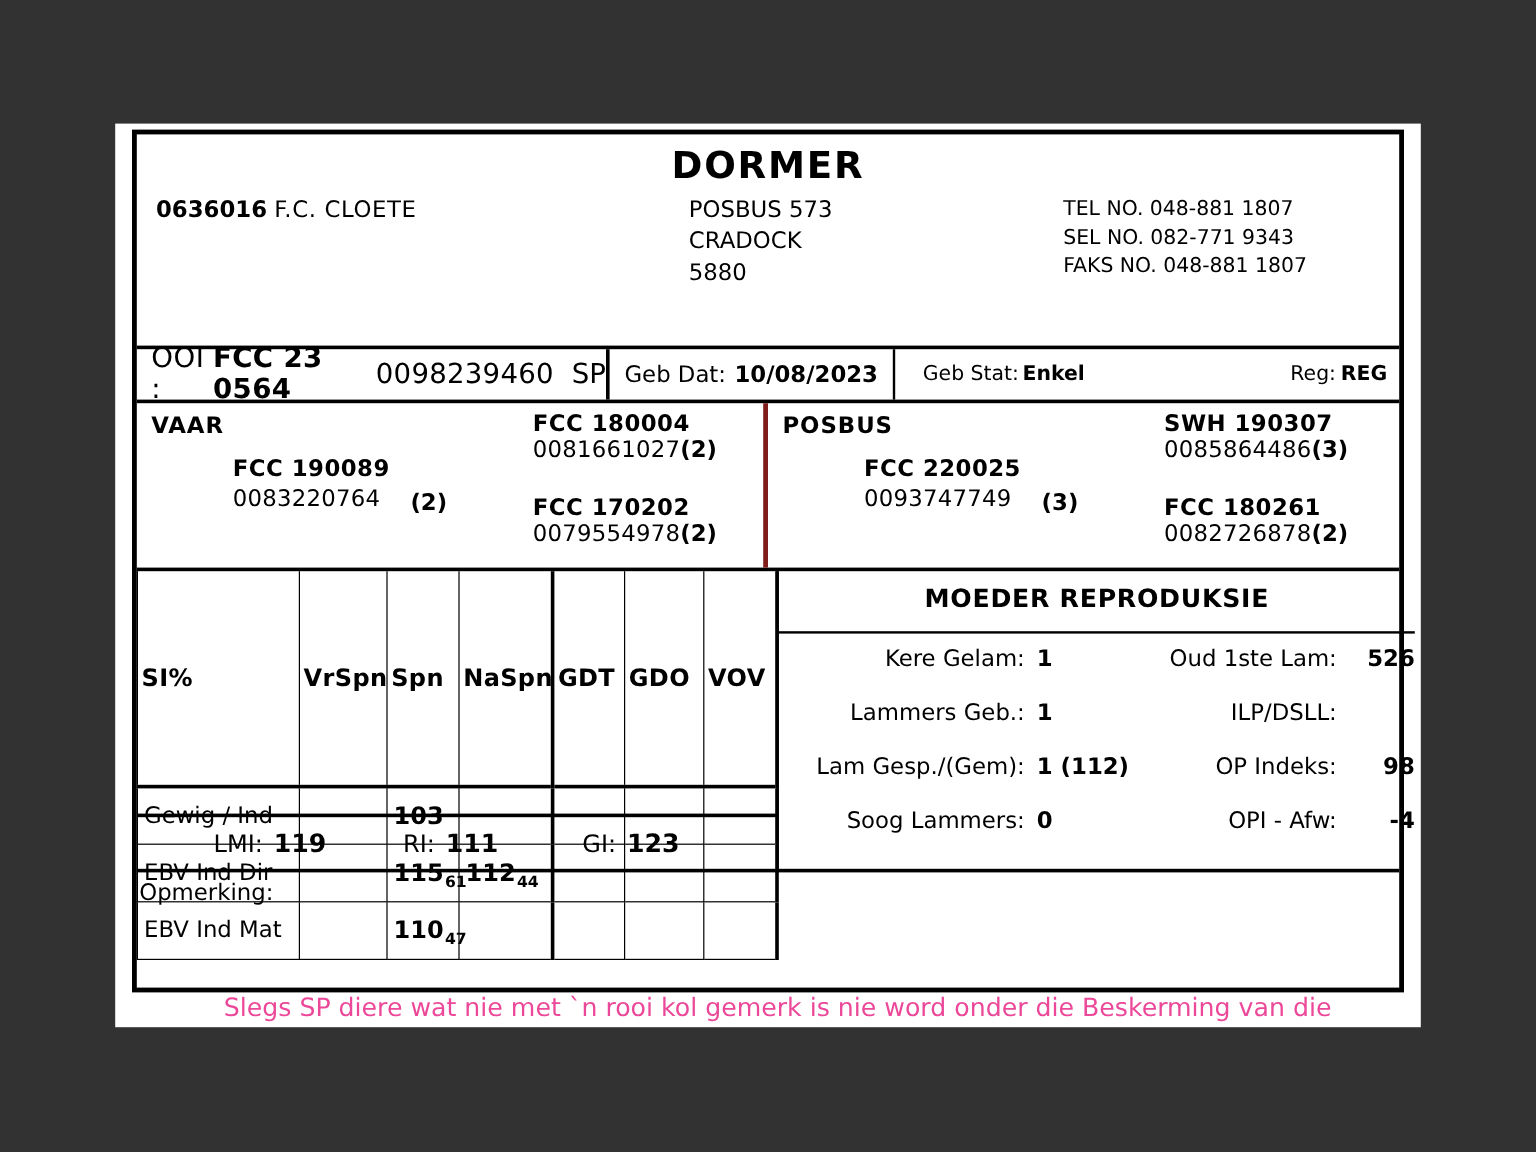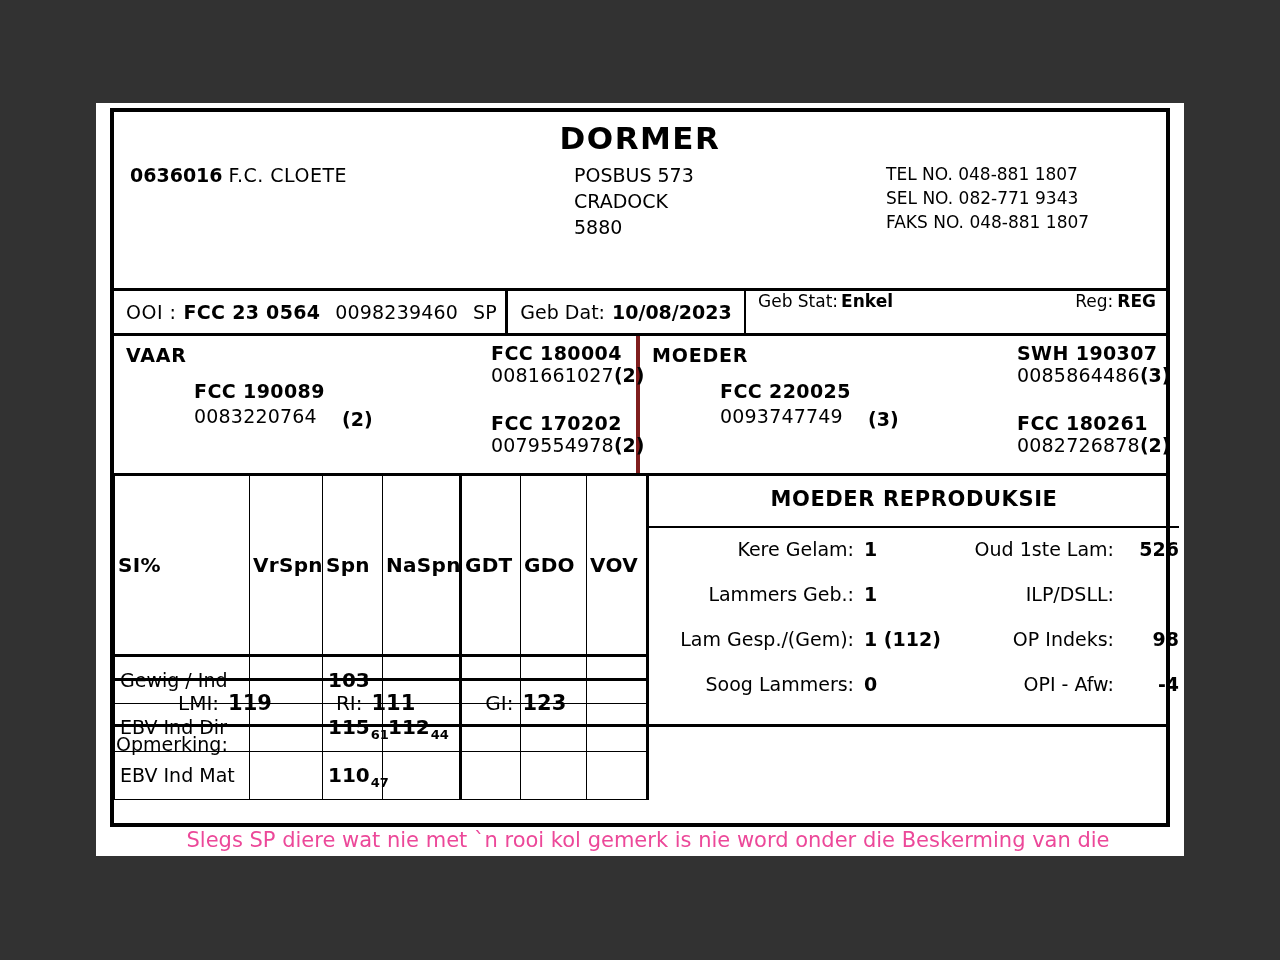--- a/index.html
+++ b/index.html
@@ -96,21 +96,21 @@
     font-weight: bold;
     letter-spacing: 1px;
   }
   .ooi-cell {
     width: 394px;
     border-right: 3px solid #000;
     box-sizing: border-box;
     display: flex;
     align-items: center;
     padding-left: 12px;
-    font-size: 19px;
+    font-size: 23px;
     gap: 7px;
   }
   .ooi-cell .lbl { letter-spacing: .5px; }
   .ooi-cell .tag { font-weight: bold; letter-spacing: .3px; }
   .ooi-cell .num { margin-left: 8px; letter-spacing: .2px; }
   .ooi-cell .sp  { margin-left: 8px; }
   .gebdat-cell {
     width: 238px;
     border-right: 2px solid #000;
     box-sizing: border-box;
@@ -118,22 +118,24 @@
     align-items: center;
     justify-content: center;
     font-size: 19px;
     gap: 7px;
   }
   .gebdat-cell b { font-weight: bold; }
   .gebstat-cell {
     flex: 1;
     box-sizing: border-box;
     display: flex;
+    align-items: center;
     padding: 0 10px 0 12px;
     font-size: 17px;
+    margin-left: 11px;
   }
   .gebstat-cell .v { font-weight: bold; font-size: 17px; margin-left: 3px;}
   .gebstat-cell .reg-lbl { margin-left: auto; font-size: 17px; }
   .gebstat-cell .reg-v { font-weight: bold; font-size: 17px; margin-left: 4px; }
 
   
   .ped {
     position: relative;
     height: 140px;
     border-bottom: 3px solid #000;
@@ -163,21 +165,20 @@
   .parent .cnt {
     position: absolute;
     left: 148px; top: 28px;
     font-weight: bold;
     font-size: 19px;
   }
   .gp {
     position: absolute;
     left: 330px;
     font-size: 19px;
-    margin-left: 47px;
   }
   .gp .tag { font-weight: bold; letter-spacing: .4px; }
   .gp .num { letter-spacing: .2px; }
   .gp .cnt { font-weight: bold; font-size: 19px; }
   .gp.top { top: 6px; }
   .gp.bot { top: 76px; }
   .gp .rowline { display: flex; align-items: baseline; gap: 0; }
 
   
   .lower {
@@ -396,21 +397,21 @@
         <div class="gp bot">
           <div class="tag">FCC 170202</div>
           <div class="rowline">
             <span class="num">0079554978</span>
             <span class="cnt">(2)</span>
           </div>
         </div>
       </div>
 
       <div class="ped-half right">
-        <div class="ped-title">MOEDER</div>
+        <div class="ped-title">POSBUS</div>
 
         <div class="parent">
           <div class="tag">FCC 220025</div>
           <div class="num">0093747749</div>
           <div class="cnt">(3)</div>
         </div>
 
         <div class="gp top">
           <div class="tag">SWH 190307</div>
           <div class="rowline">

